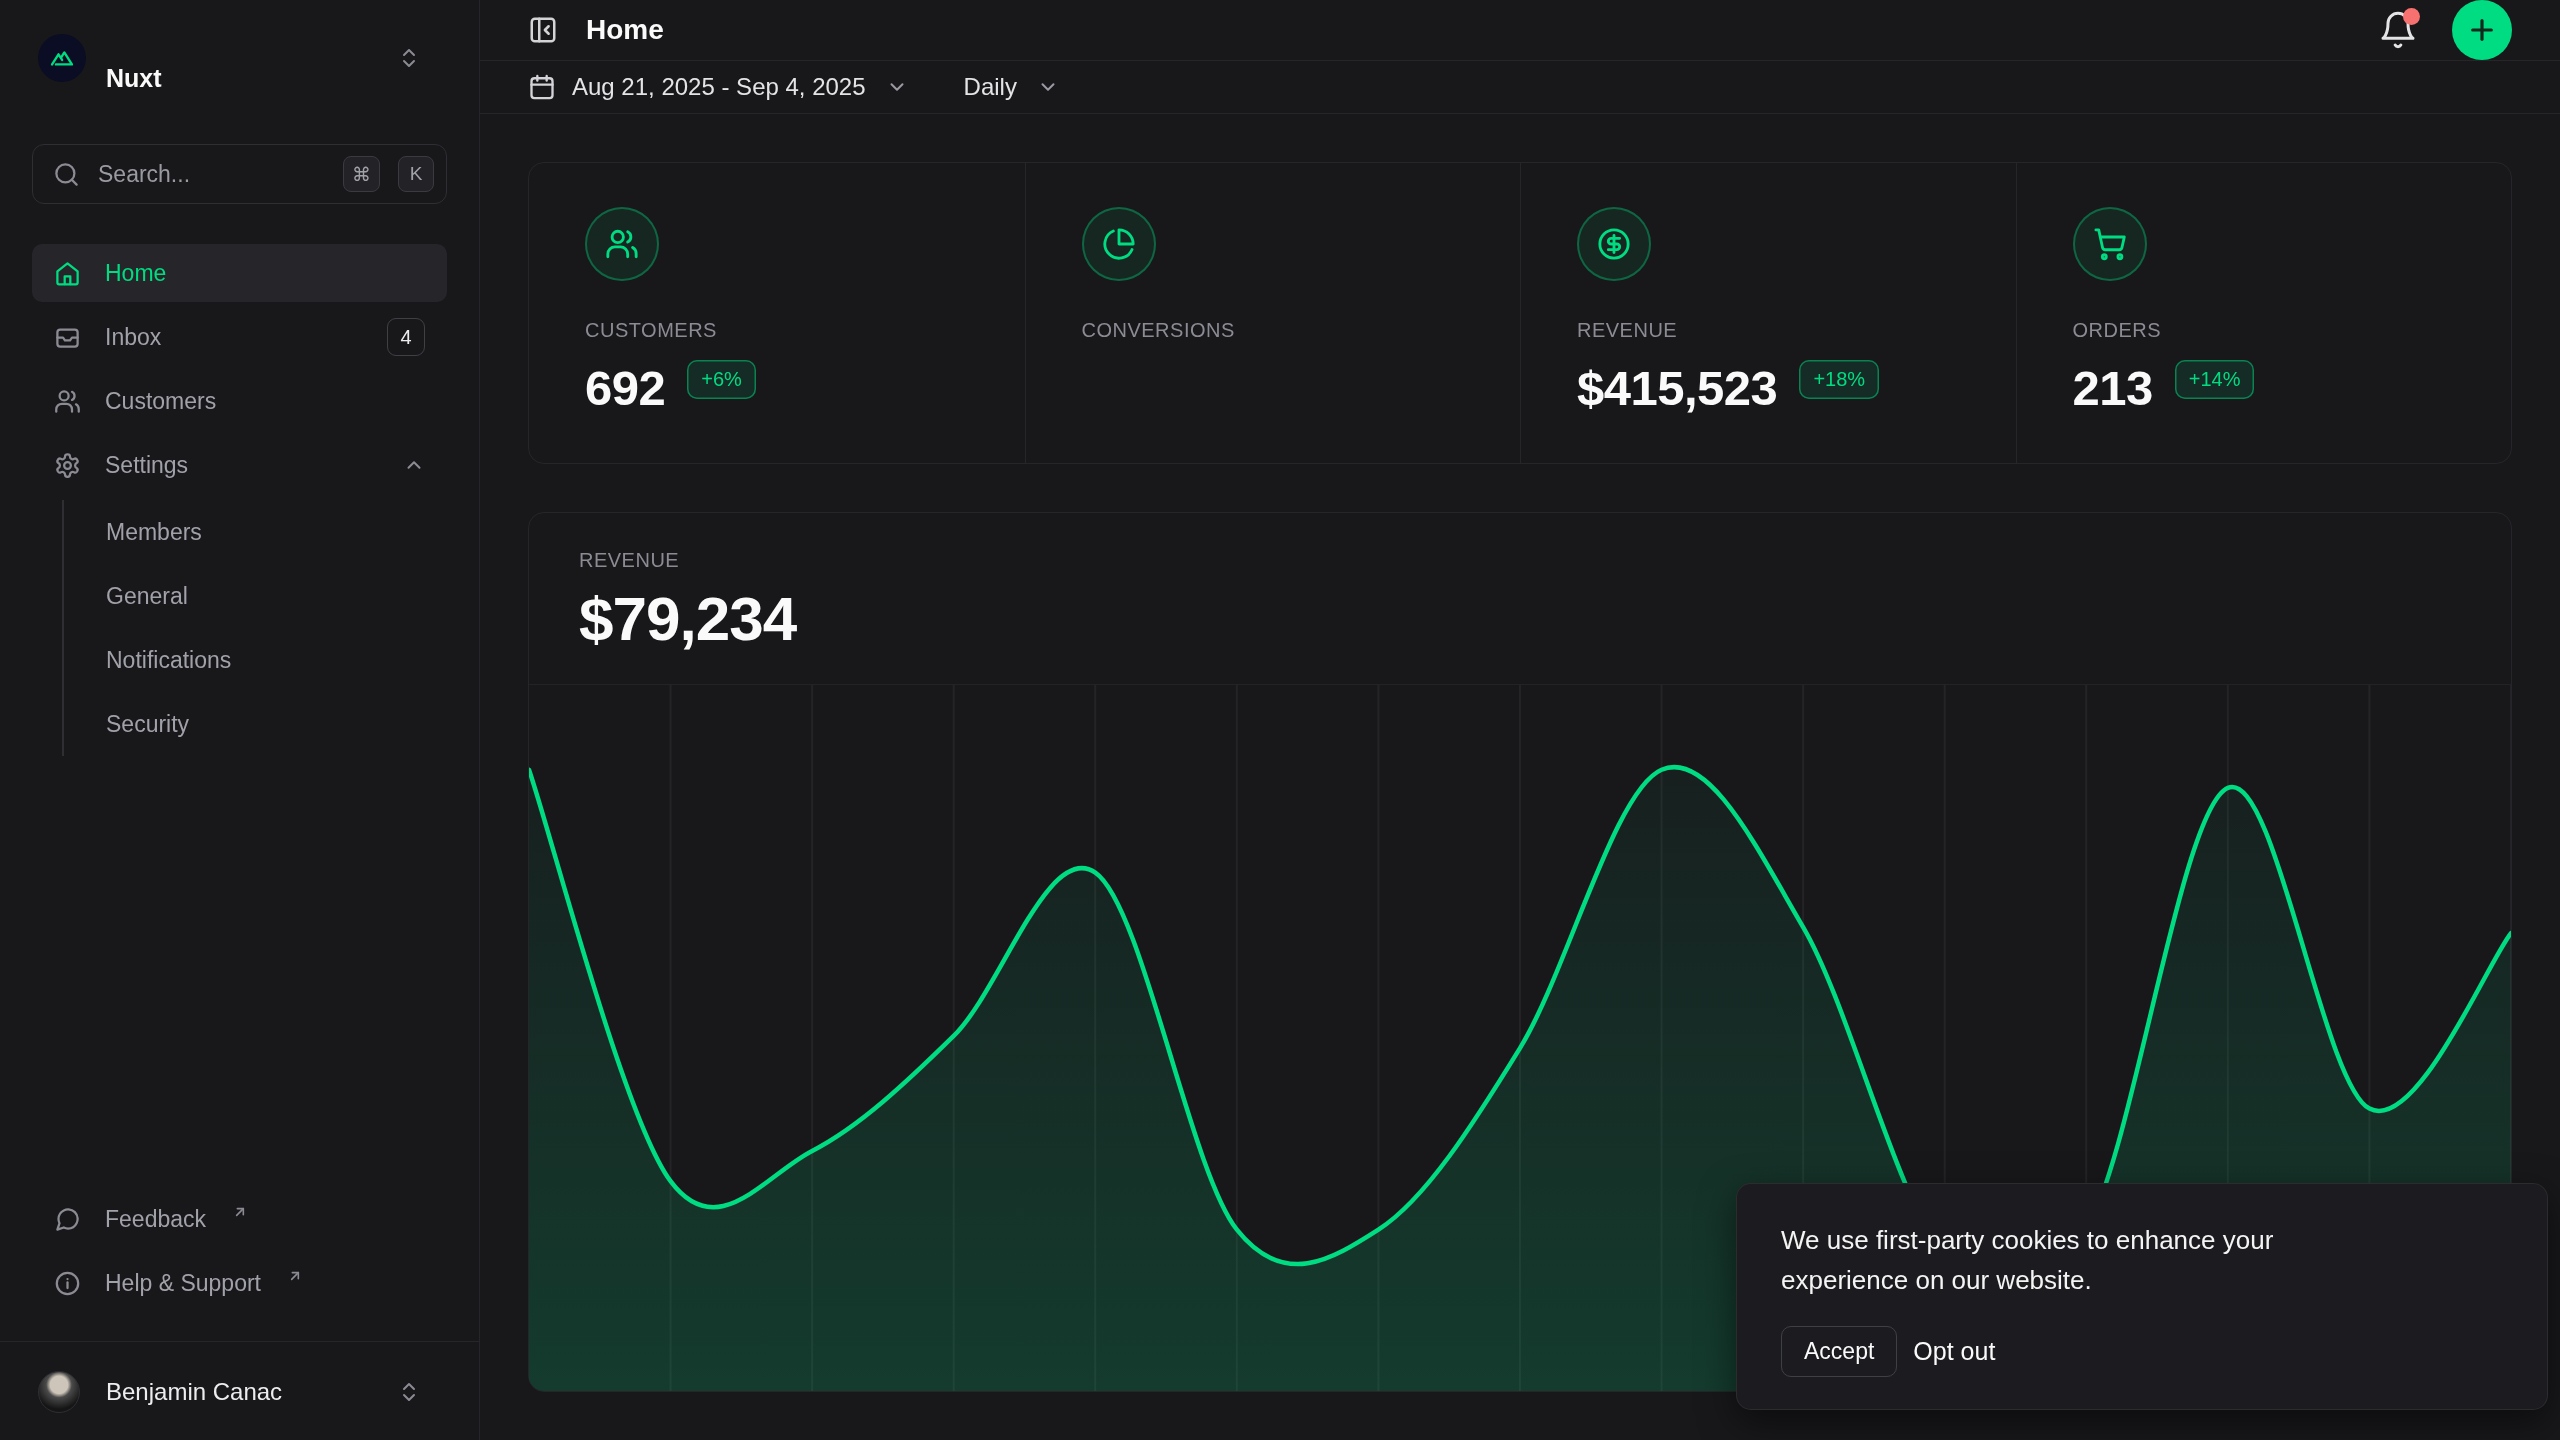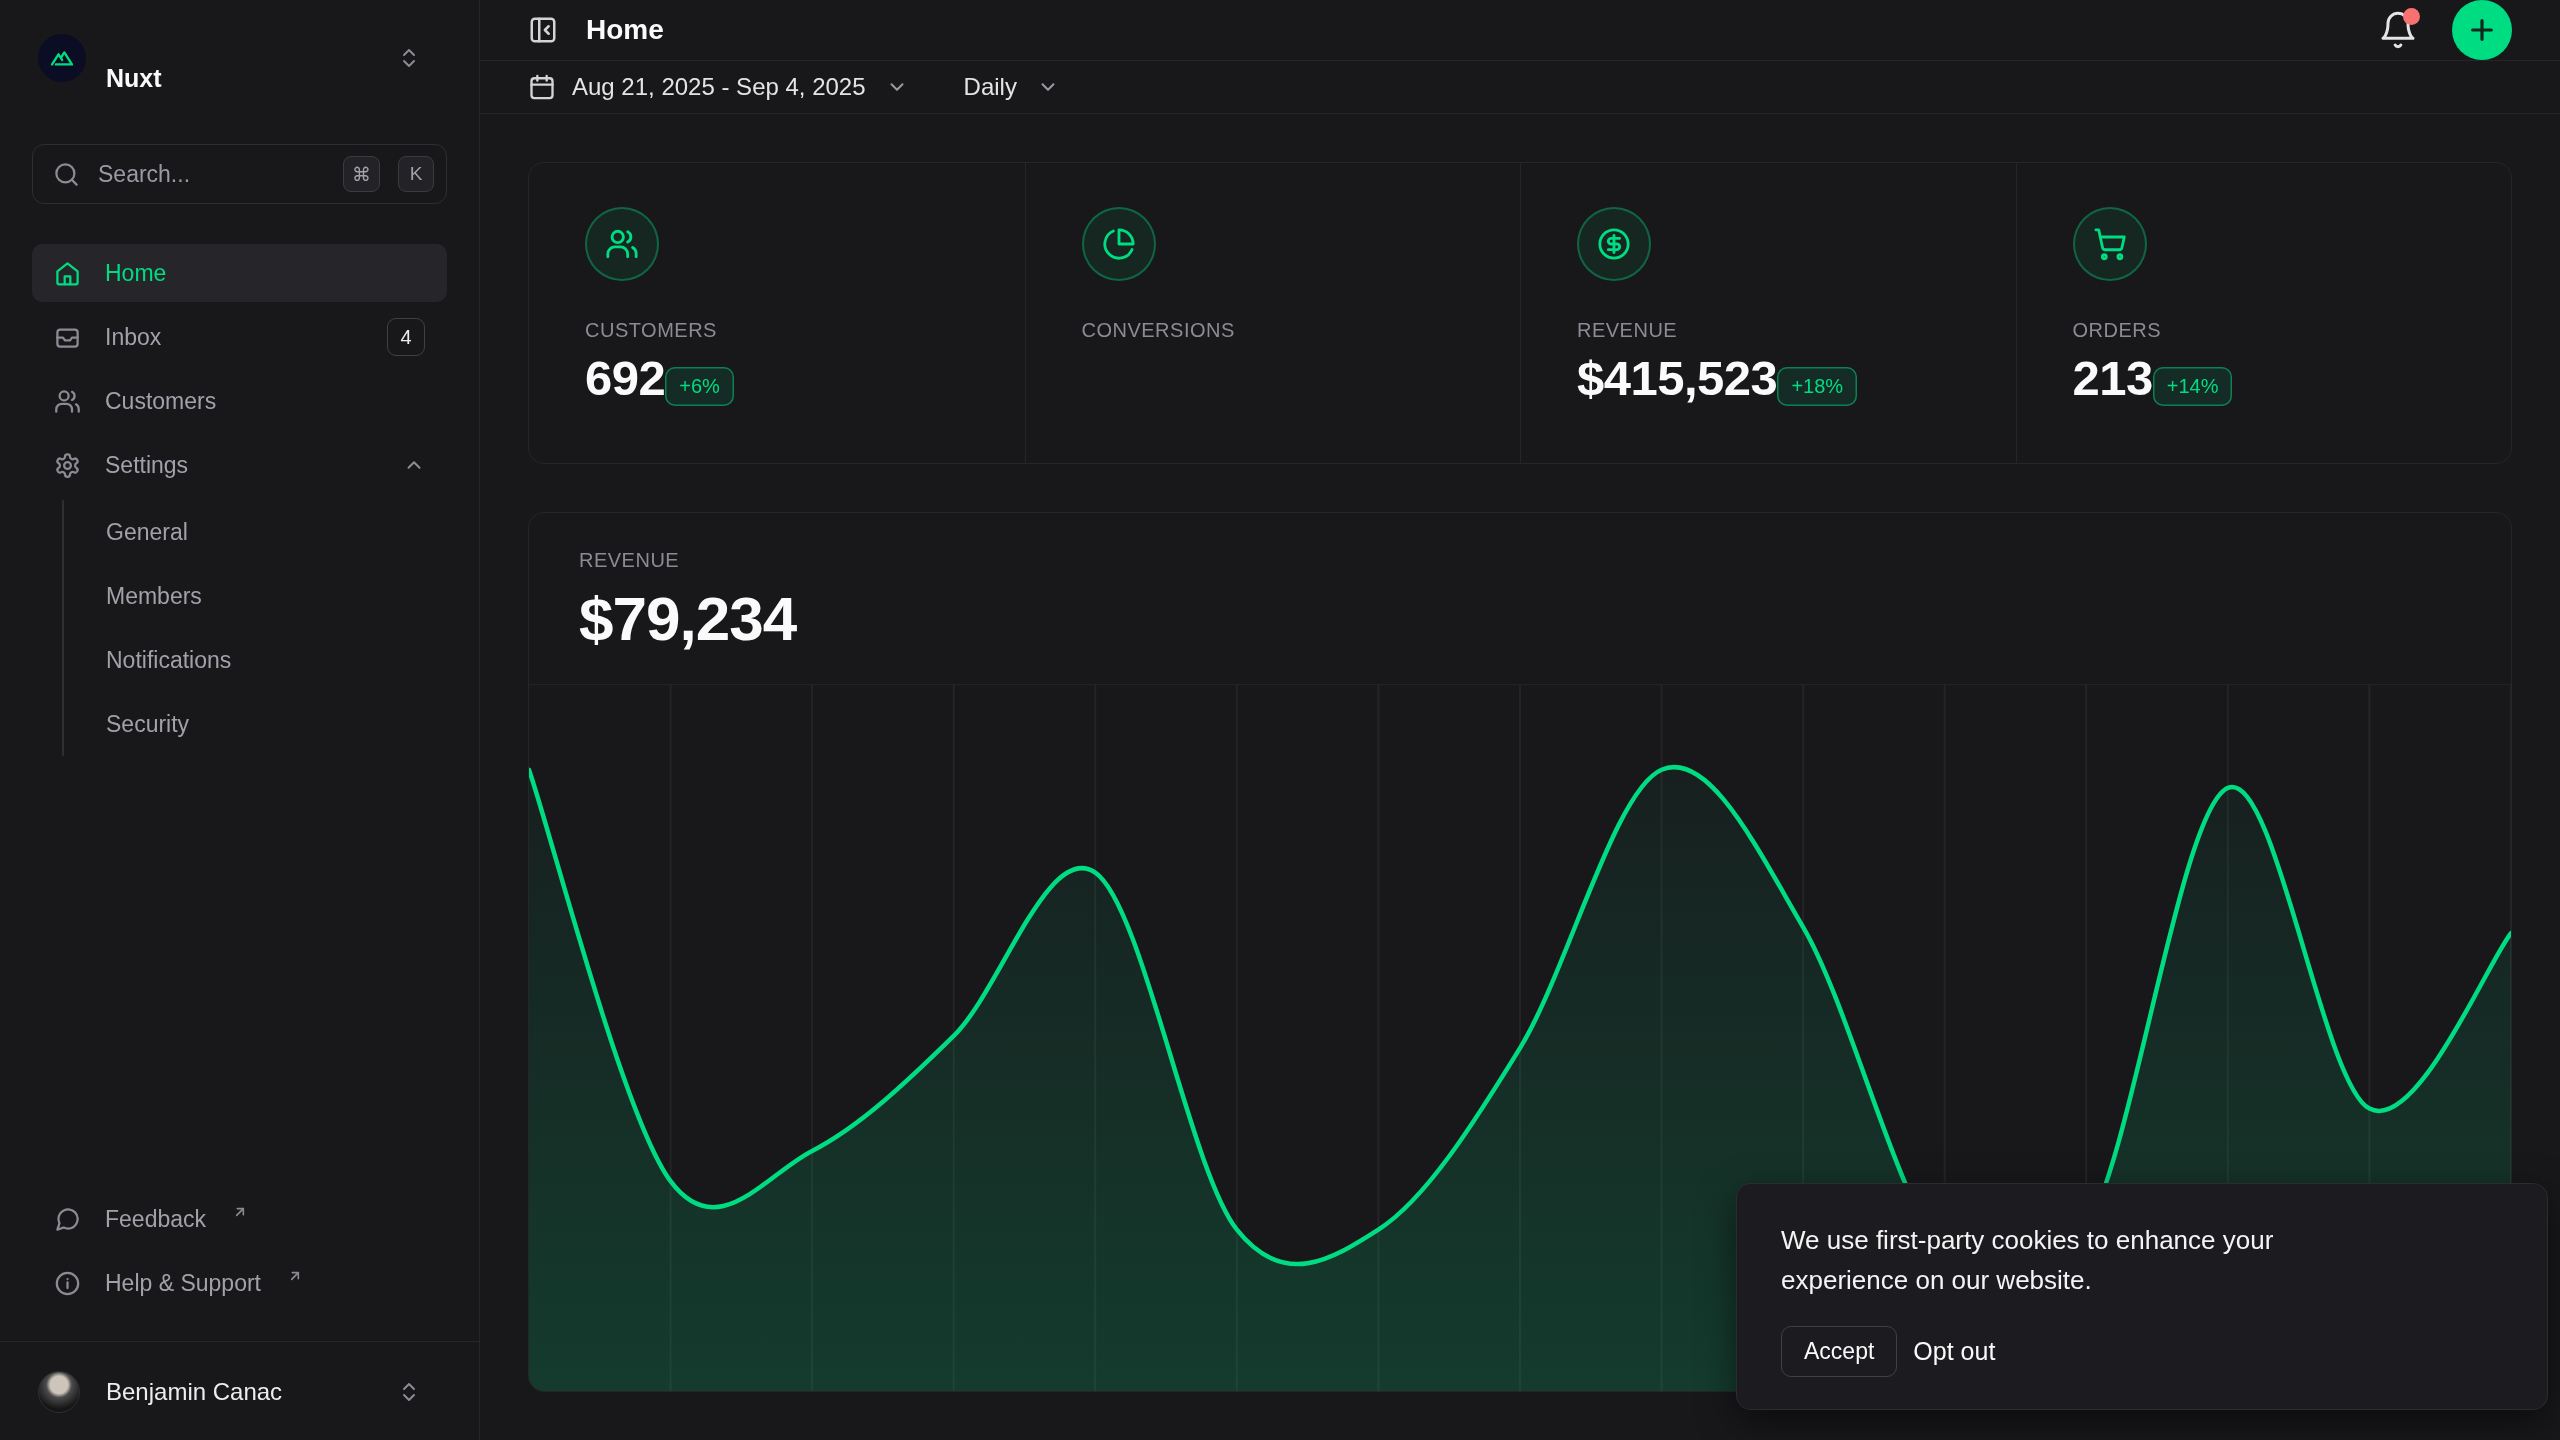--- a/index.html
+++ b/index.html
@@ -114,21 +114,21 @@
   }
   .stat { padding: 44px 56px; cursor: pointer; }
   .stat + .stat { border-left: 1px solid #26262a; }
   .stat-ico {
     width: 74px; height: 74px; border-radius: 50%;
     background: rgba(0,220,130,0.08);
     box-shadow: inset 0 0 0 2px rgba(0,220,130,0.35);
     display: flex; align-items: center; justify-content: center; color: #00DC82;
   }
   .stat-label { margin-top: 38px; font-size: 20px; font-weight: 500; letter-spacing: 0.5px; color: #8b8b94; }
-  .stat-value-row { margin-top: 8px; display: flex; align-items: flex-end; }
+  .stat-value-row { margin-top: 18px; display: flex; align-items: flex-start; gap: 22px; }
   .stat-value { font-size: 49px; font-weight: 700; color: #fafafa; letter-spacing: -0.5px; }
   .delta-badge {
     font-size: 20px; font-weight: 500; color: #00DC82;
     background: rgba(0,220,130,0.10);
     box-shadow: inset 0 0 0 1.5px rgba(0,220,130,0.5);
     border-radius: 10px; padding: 8px 14px;
   }
 
   .revenue-card {
     margin-top: 48px; border: 1px solid #26262a; border-radius: 16px;
@@ -233,22 +233,22 @@
       </span>
       <span class="nav-label">Settings</span>
       <span class="icon-muted">
         <svg width="22" height="22" viewBox="0 0 24 24" fill="none" stroke="currentColor" stroke-width="2.2" stroke-linecap="round" stroke-linejoin="round">
           <path d="m6 15 6-6 6 6"></path>
         </svg>
       </span>
     </li>
     <li>
       <ul class="subnav">
+        <li class="subnav-item">Members</li>
         <li class="subnav-item">General</li>
-        <li class="subnav-item">Members</li>
         <li class="subnav-item">Notifications</li>
         <li class="subnav-item">Security</li>
       </ul>
     </li>
   </ul>
 
   <div class="sidebar-footer">
     <div class="footer-link">
       <span class="icon-muted">
         <svg width="27" height="27" viewBox="0 0 24 24" fill="none" stroke="currentColor" stroke-width="2" stroke-linecap="round" stroke-linejoin="round">

